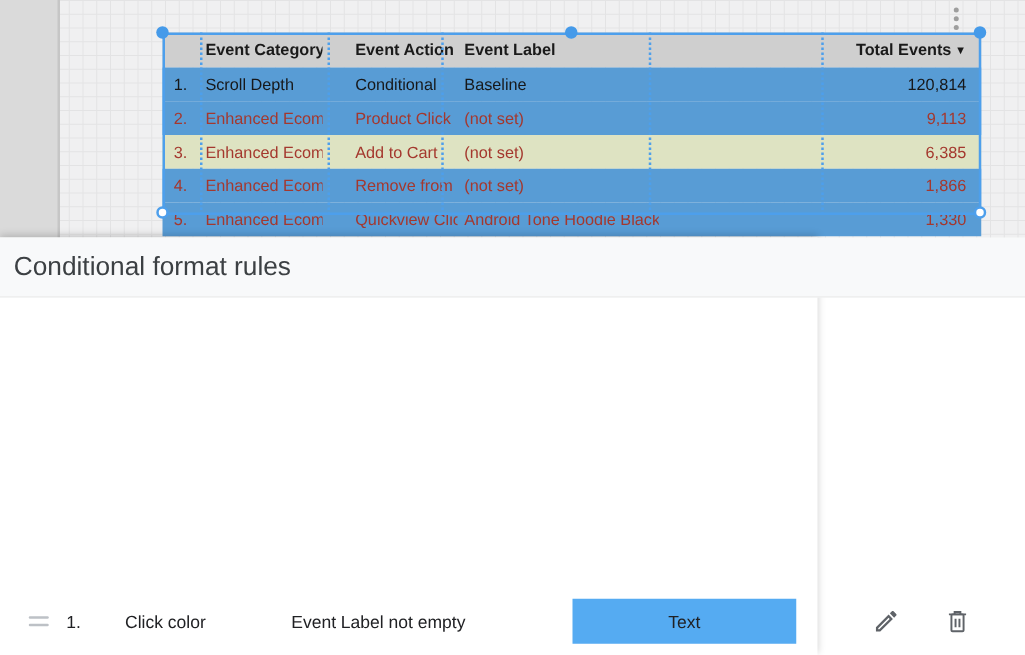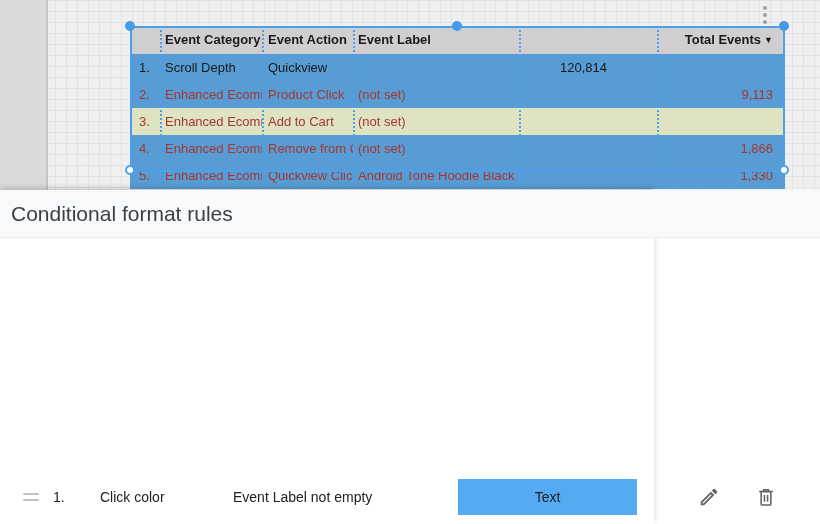--- a/index.html
+++ b/index.html
@@ -29,21 +29,21 @@
   .tbl-border-bottom { top:144px; }
   .tbl-border-left, .tbl-border-right { position:absolute; top:0; height:146px; width:0; border-left:2px solid #4d9fec; z-index:4; }
   .tbl-border-left { left:0; }
   .tbl-border-right { left:653px; }
 
   .trow { display:flex; width:655px; height:27px; line-height:27px; font-size:13px; }
   .trow.hdr { height:28px; line-height:28px; background:#cfcfcf; font-weight:bold; color:#1a1a1a; }
   .trow > div { overflow:hidden; white-space:nowrap; }
   .c-num { width:30px; padding-left:9px; }
   .c-cat { width:102px; padding-left:5px; }
-  .c-act { width:91px; padding-left:6px; }
+  .c-act { width:91px; padding-left:6px;margin-left:20px; }
   .c-lab { width:166px; padding-left:5px; }
   .c-sp  { width:138px; }
   .c-tot { width:128px; text-align:right; padding-right:12px; }
   .sort-arrow { font-size:9px; vertical-align:1px; margin-left:3px; }
 
   .col-guide { position:absolute; top:0; height:146px; width:0; border-left:2px dotted #4d9fec; z-index:3; }
 
   .handle { position:absolute; width:10px; height:10px; border-radius:50%; background:#459ae9; z-index:6; cursor:grab; }
   .handle.hollow { background:#fff; border:2px solid #4d9fec; }
 
@@ -97,38 +97,40 @@
         <div class="c-cat">Event Category</div>
         <div class="c-act">Event Action</div>
         <div class="c-lab">Event Label</div>
         <div class="c-sp"></div>
         <div class="c-tot"><span>Total Events</span><span class="sort-arrow">▼</span></div>
       </div>
 
       <div class="trow" style="background: rgb(88, 156, 213); color: rgb(23, 24, 26);">
         <div class="c-num">1.</div>
         <div class="c-cat">Scroll Depth</div>
-        <div class="c-act">Quickview</div>
+        <div class="c-act">Conditional</div>
+        <div class="c-lab">Baseline</div>
         <div class="c-sp"></div>
         <div class="c-tot">120,814</div>
       </div>
       <div class="trow" style="background: rgb(88, 156, 213); color: rgb(164, 56, 46);">
         <div class="c-num">2.</div>
         <div class="c-cat">Enhanced Ecommerce</div>
         <div class="c-act">Product Click</div>
         <div class="c-lab">(not set)</div>
         <div class="c-sp"></div>
         <div class="c-tot">9,113</div>
       </div>
       <div class="trow" style="background: rgb(222, 227, 194); color: rgb(164, 56, 46);">
         <div class="c-num">3.</div>
         <div class="c-cat">Enhanced Ecommerce</div>
         <div class="c-act">Add to Cart</div>
         <div class="c-lab">(not set)</div>
         <div class="c-sp"></div>
+        <div class="c-tot">6,385</div>
       </div>
       <div class="trow" style="background: rgb(88, 156, 213); color: rgb(164, 56, 46);">
         <div class="c-num">4.</div>
         <div class="c-cat">Enhanced Ecommerce</div>
         <div class="c-act">Remove from Cart</div>
         <div class="c-lab">(not set)</div>
         <div class="c-sp"></div>
         <div class="c-tot">1,866</div>
       </div>
       <div class="trow" style="background: rgb(88, 156, 213); color: rgb(164, 56, 46);">

